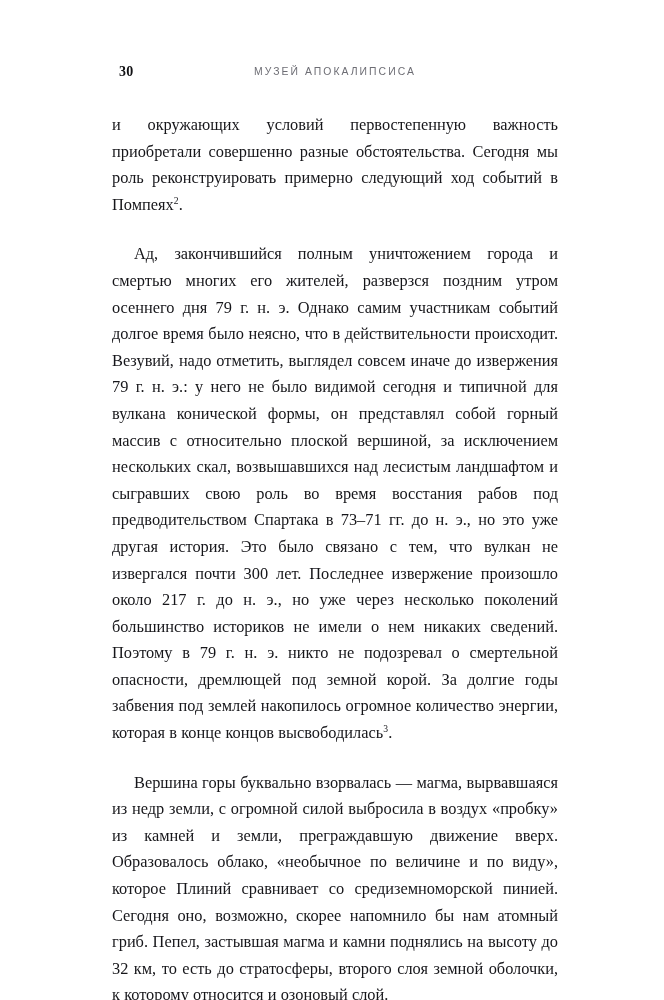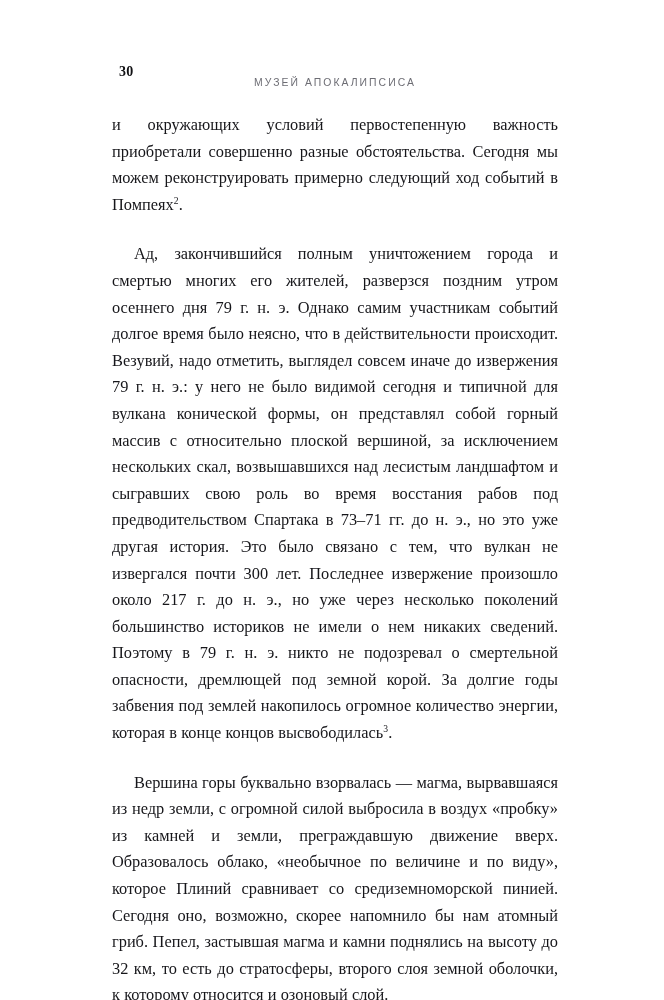--- a/index.html
+++ b/index.html
@@ -50,21 +50,20 @@
     top: 2px;
     width: 446px;
     text-align: center;
     font-family: "Liberation Sans", "DejaVu Sans", sans-serif;
     font-size: 10.4px;
     line-height: 16px;
     letter-spacing: 2.05px;
     color: #6d6d74;
     text-transform: uppercase;
     white-space: nowrap;
-    margin-top: 11px;
   }
 
   
   .text-block {
     position: absolute;
     left: 112px;
     top: 112px;
     width: 446px;
   }
 
@@ -107,21 +106,21 @@
 <div class="page">
 
   <div class="page-header">
     <div class="folio">30</div>
     <div class="running-head">МУЗЕЙ АПОКАЛИПСИСА</div>
   </div>
 
   <div class="text-block">
 
     <p class="para">
-      <span>и окружающих условий первостепенную важность приобретали совершенно разные обстоятельства. Сегодня мы можем реконструировать примерно следующий ход событий в Помпеях</span><sup class="fn">2</sup><span>.</span>
+      <span>и окружающих условий первостепенную важность приобретали совершенно разные обстоятельства. Сегодня мы роль реконструировать примерно следующий ход событий в Помпеях</span><sup class="fn">2</sup><span>.</span>
     </p>
 
     <p class="para indent">
       <span>Ад, закончившийся полным уничтожением города и смертью многих его жителей, разверзся поздним утром осеннего дня 79 г. н. э. Однако самим участникам событий долгое время было неясно, что в действительности происходит. Везувий, надо отметить, выглядел совсем иначе до извержения 79 г. н. э.: у него не было видимой сегодня и типичной для вулкана конической формы, он представлял собой горный массив с относительно плоской вершиной, за исключением нескольких скал, возвышавшихся над лесистым ландшафтом и сыгравших свою роль во время восстания рабов под предводительством Спартака в 73–71 гг. до н. э., но это уже другая история. Это было связано с тем, что вулкан не извергался почти 300 лет. Последнее извержение произошло около 217 г. до н. э., но уже через несколько поколений большинство историков не имели о нем никаких сведений. Поэтому в 79 г. н. э. никто не подозревал о смертельной опасности, дремлющей под земной корой. За долгие годы забвения под землей накопилось огромное количество энергии, которая в конце концов высвободилась</span><sup class="fn">3</sup><span>.</span>
     </p>
 
     <p class="para indent">
       <span>Вершина горы буквально взорвалась — магма, вырвавшаяся из недр земли, с огромной силой выбросила в воздух «пробку» из камней и земли, преграждавшую движение вверх. Образовалось облако, «необычное по величине и по виду», которое Плиний сравнивает со средиземноморской пинией. Сегодня оно, возможно, скорее напомнило бы нам атомный гриб. Пепел, застывшая магма и камни поднялись на высоту до 32 км, то есть до стратосферы, второго слоя земной оболочки, к которому относится и озоновый слой.</span>
     </p>
 

